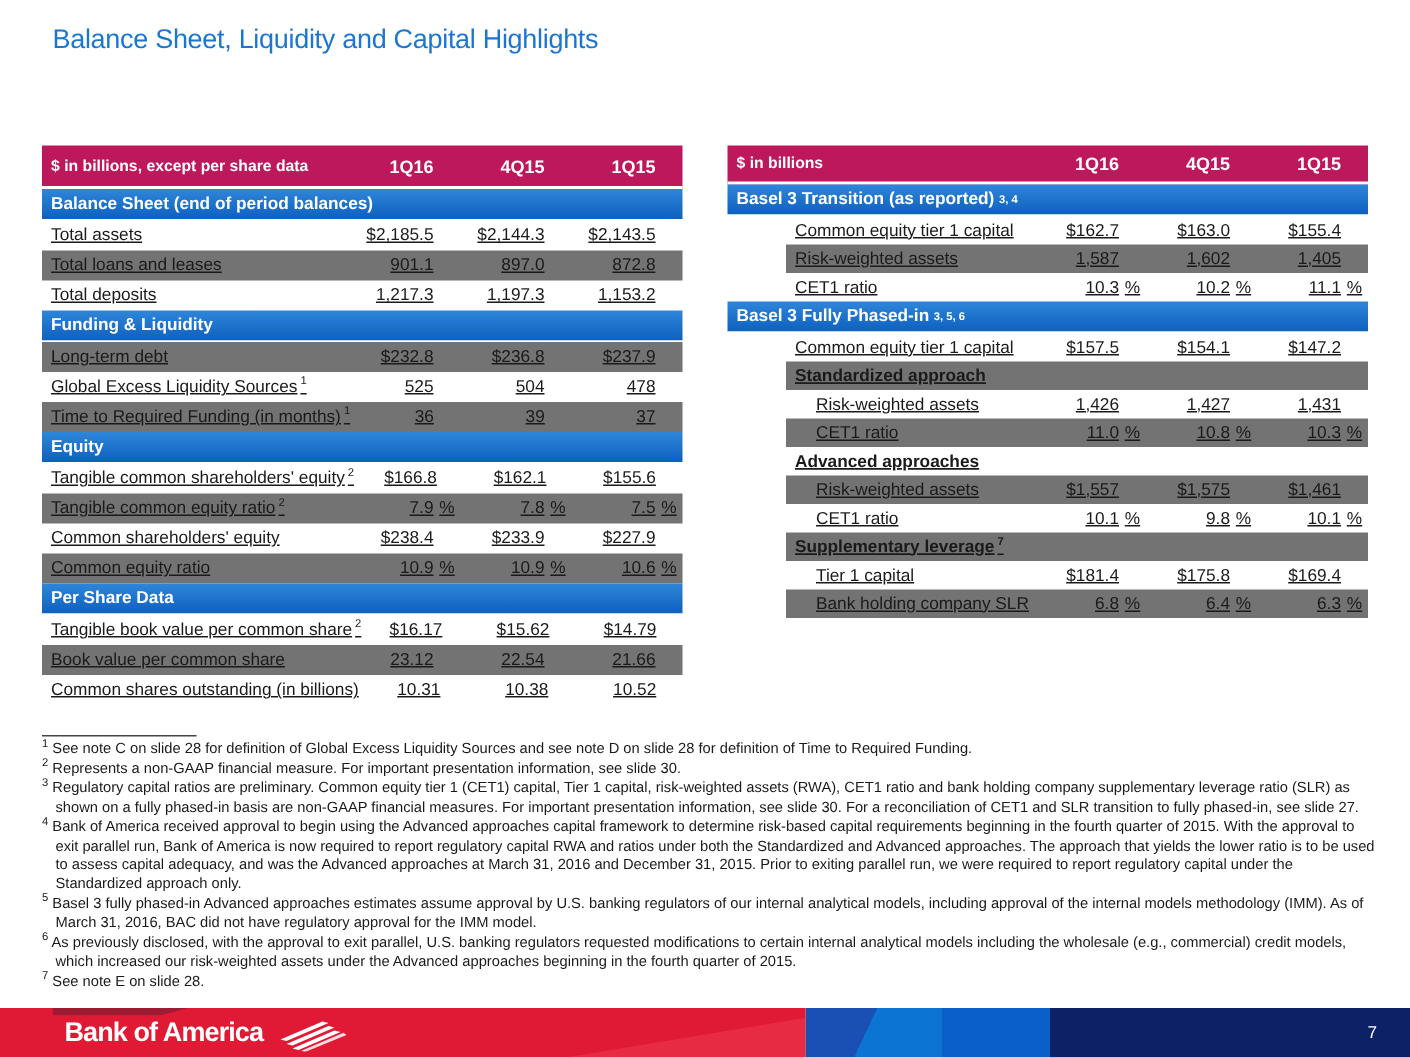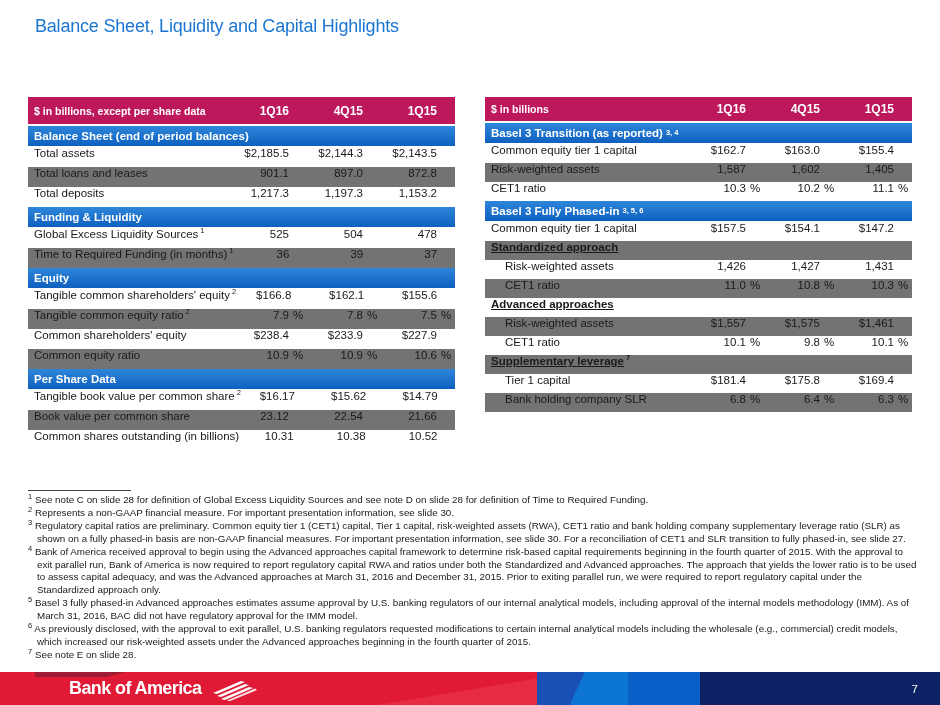--- a/index.html
+++ b/index.html
@@ -21,43 +21,43 @@
   }
   .tbl-left .thead{height:27px;}
   .tbl-right .thead{height:24px;}
   .th-label{flex:1;font-size:10.5px;}
   .th-col{font-size:12px;}
   .section{
     background:linear-gradient(180deg,#2e86d9,#0e60bf);color:#fff;font-weight:bold;
     display:flex;align-items:center;padding-left:6px;height:20px;
     border-bottom:1px solid #fff;font-size:11.5px;
   }
-  .row{display:flex;padding-left:6px;}
+  .row{display:flex;align-items:center;padding-left:6px;text-decoration:underline;}
   .tbl-left .row{height:20px;}
-  .tbl-right .row{height:19px;}
+  .tbl-right .row{height:19px;margin-left:39px;}
   .row.shaded{background:#737373;}
   .lbl{flex:1;white-space:nowrap;}
   .lbl.indent{padding-left:14px;}
   .lbl.subhead{font-weight:bold;}
   .lbl.subhead .u{text-decoration:underline;}
   .val{width:56px;text-align:right;white-space:nowrap;}
   .pct{width:18px;text-align:center;}
   sup{font-size:7.5px;line-height:0;}
   
   .fn-divider{position:absolute;left:28px;top:490px;width:103px;border-top:1px solid #444;}
   .footnotes{position:absolute;left:28px;top:494px;width:890px;font-size:9.8px;line-height:12.9px;color:#1a1a1a;}
   .footnote{padding-left:9px;text-indent:-9px;}
   
   .footer{position:absolute;left:0;top:672px;width:940px;height:33px;display:flex;}
   .footer-red{position:relative;width:537px;height:100%;background:#e01a34;overflow:hidden;}
   .red-dark-strip{position:absolute;left:35px;top:0;width:90px;height:5px;background:#9e1c33;
     clip-path:polygon(0 0,100% 0,80% 100%,0 100%);}
   .red-light-poly{position:absolute;right:0;top:0;width:160px;height:100%;background:#ef4056;opacity:.45;
     clip-path:polygon(100% 20%,100% 100%,0 100%);}
-  .brand{position:absolute;left:69px;top:0;height:100%;display:flex;align-items:center;gap:10px;}
+  .brand{position:absolute;left:43px;top:0;height:100%;display:flex;align-items:center;gap:10px;}
   .brand-text{color:#fff;font-weight:bold;font-size:18px;letter-spacing:-0.6px;white-space:nowrap;}
   .footer-blue1{width:91px;height:100%;background:linear-gradient(115deg,#1a4fb4 0 45%,#0c74d2 45% 100%);}
   .footer-blue2{width:72px;height:100%;background:#0a5fc8;}
   .footer-navy{flex:1;height:100%;background:#0d2166;display:flex;align-items:center;justify-content:flex-end;}
   .page-num{color:#fff;font-size:11.5px;padding-right:22px;}
 </style>
 </head>
 <body>
 
 <div class="page-title">Balance Sheet, Liquidity and Capital Highlights</div>
@@ -97,20 +97,29 @@
       <span class="lbl"><span>Total deposits</span></span>
       <span class="val">1,217.3</span>
       <span class="pct"></span>
       <span class="val">1,197.3</span>
       <span class="pct"></span>
       <span class="val">1,153.2</span>
       <span class="pct"></span>
     </div>
     <div class="section">
       <span>Funding &amp; Liquidity</span>
+    </div>
+    <div class="row shaded">
+      <span class="lbl"><span>Long-term debt</span></span>
+      <span class="val">$232.8</span>
+      <span class="pct"></span>
+      <span class="val">$236.8</span>
+      <span class="pct"></span>
+      <span class="val">$237.9</span>
+      <span class="pct"></span>
     </div>
     <div class="row">
       <span class="lbl"><span>Global Excess Liquidity Sources</span><sup style="margin-left: 2px;">1</sup></span>
       <span class="val">525</span>
       <span class="pct"></span>
       <span class="val">504</span>
       <span class="pct"></span>
       <span class="val">478</span>
       <span class="pct"></span>
     </div>

